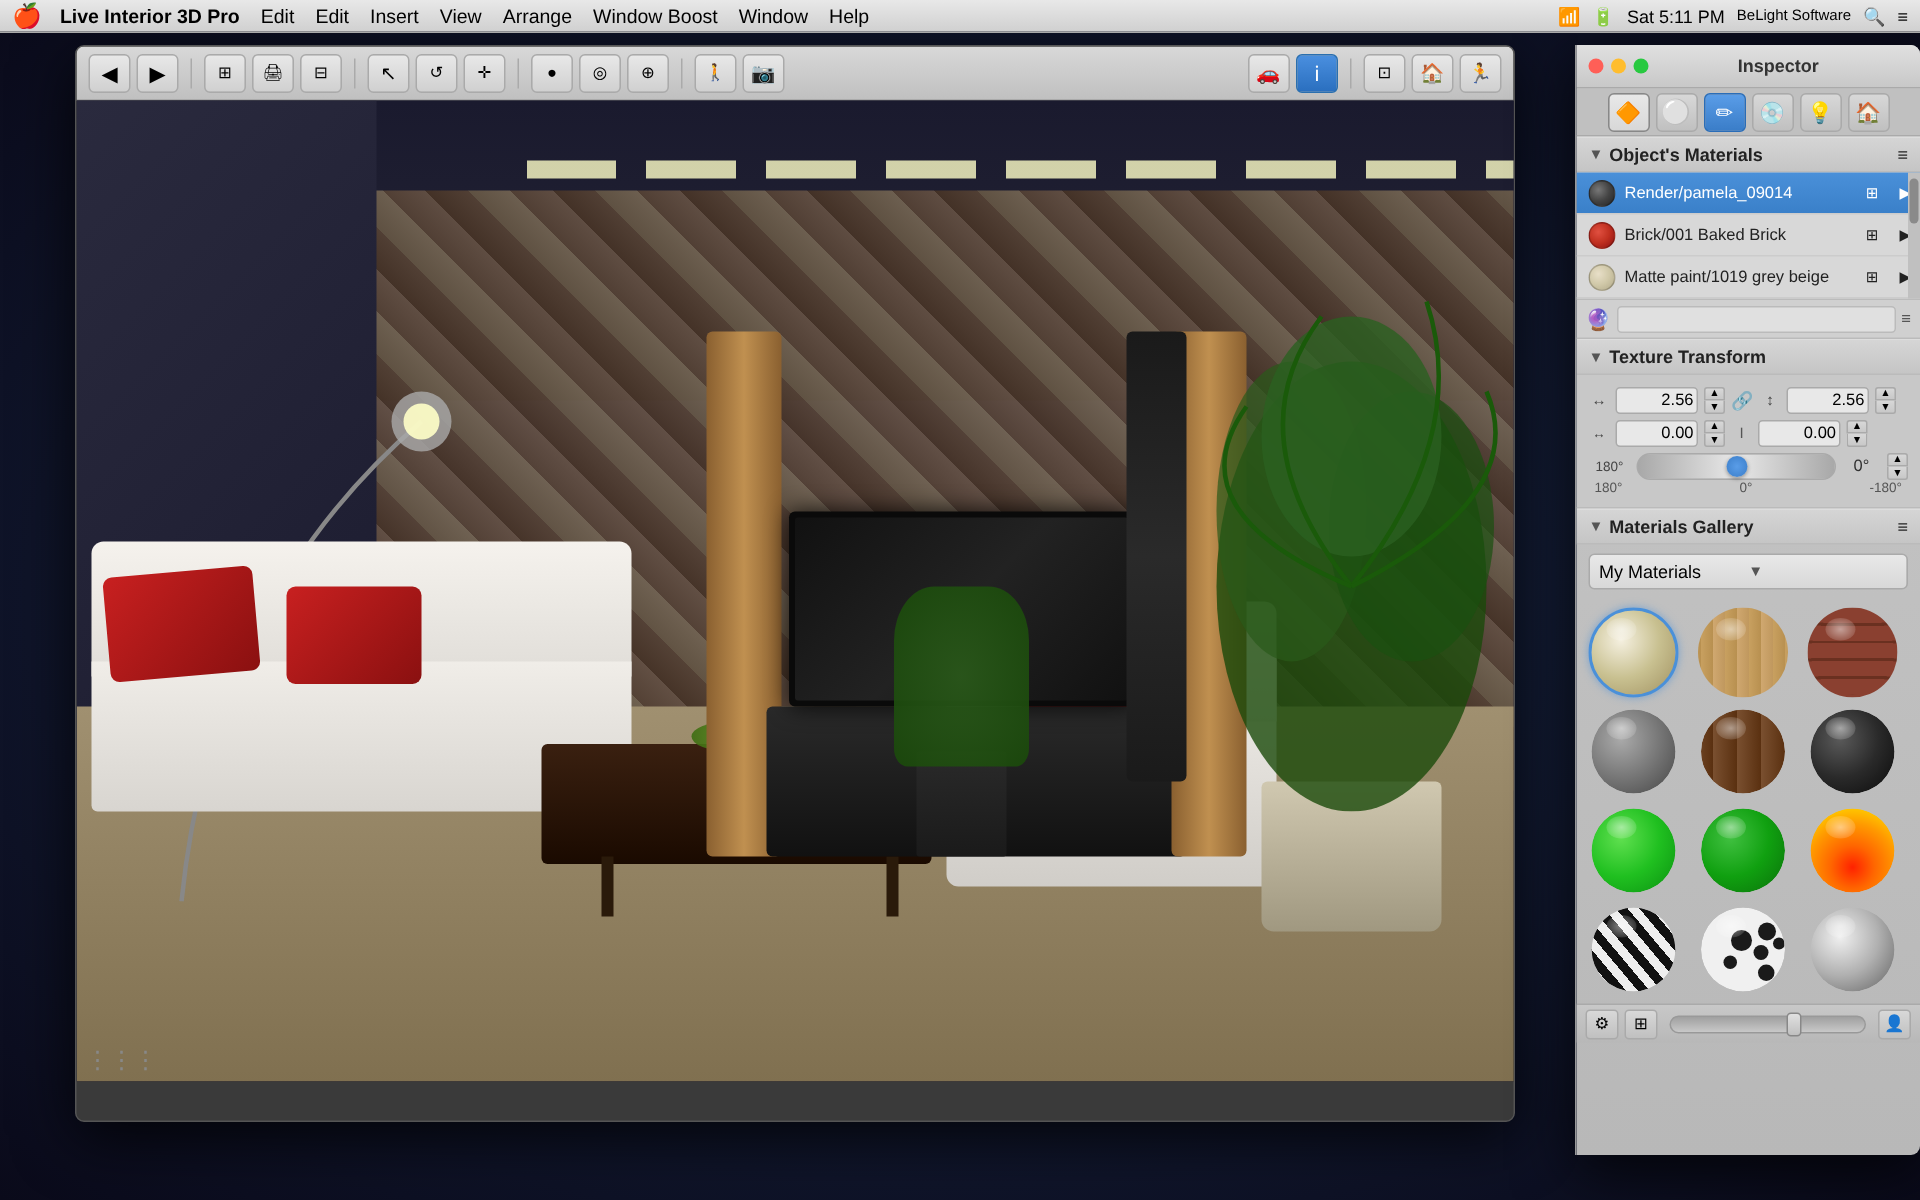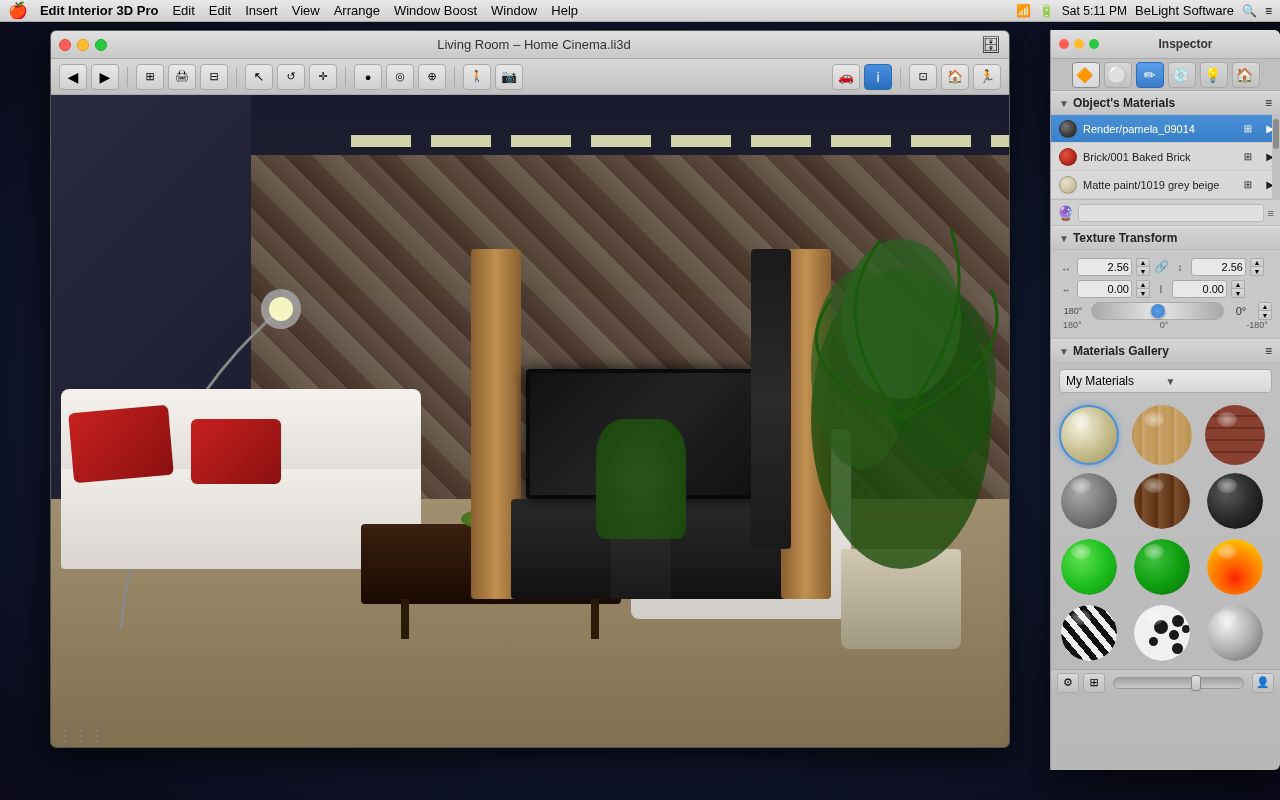--- a/index.html
+++ b/index.html
@@ -583,52 +583,41 @@
       top: -3px;
       left: 60%;
       cursor: pointer;
     }
   </style>
 </head>
 <body>
 
 <div class="menubar">
   <span class="menubar-apple">🍎</span>
-  <span class="menubar-item" style="font-weight:700">Edit Interior 3D Pro</span>
+  <span class="menubar-item" style="font-weight:700">Live Interior 3D Pro</span>
   <span class="menubar-item">Edit</span>
   <span class="menubar-item">Edit</span>
   <span class="menubar-item">Insert</span>
   <span class="menubar-item">View</span>
   <span class="menubar-item">Arrange</span>
   <span class="menubar-item">Window Boost</span>
   <span class="menubar-item">Window</span>
   <span class="menubar-item">Help</span>
   <div class="menubar-right">
     <span>📶</span>
     <span>🔋</span>
     <span>Sat 5:11 PM</span>
-    <span style="font-size:13px">BeLight Software</span>
+    <span style="font-size:10px">BeLight Software</span>
     <span>🔍</span>
     <span>≡</span>
   </div>
 </div>
 
 <div class="main-window">
 
-  <div class="window-titlebar">
-    <div class="traffic-lights">
-      <div class="traffic-light tl-red"></div>
-      <div class="traffic-light tl-yellow"></div>
-      <div class="traffic-light tl-green"></div>
-    </div>
-    <div class="window-title">Living Room – Home Cinema.li3d</div>
-    <div style="width:50px;display:flex;justify-content:flex-end;align-items:center;gap:4px;">
-      <span>🗄</span>
-    </div>
-  </div>
 
   <div class="window-toolbar">
     <div class="toolbar-btn">◀</div>
     <div class="toolbar-btn">▶</div>
     <div class="toolbar-separator"></div>
     <div class="toolbar-btn" style="font-size:11px">⊞</div>
     <div class="toolbar-btn" style="font-size:11px">🖨</div>
     <div class="toolbar-btn" style="font-size:11px">⊟</div>
     <div class="toolbar-separator"></div>
     <div class="toolbar-btn" style="font-size:13px">↖</div>

